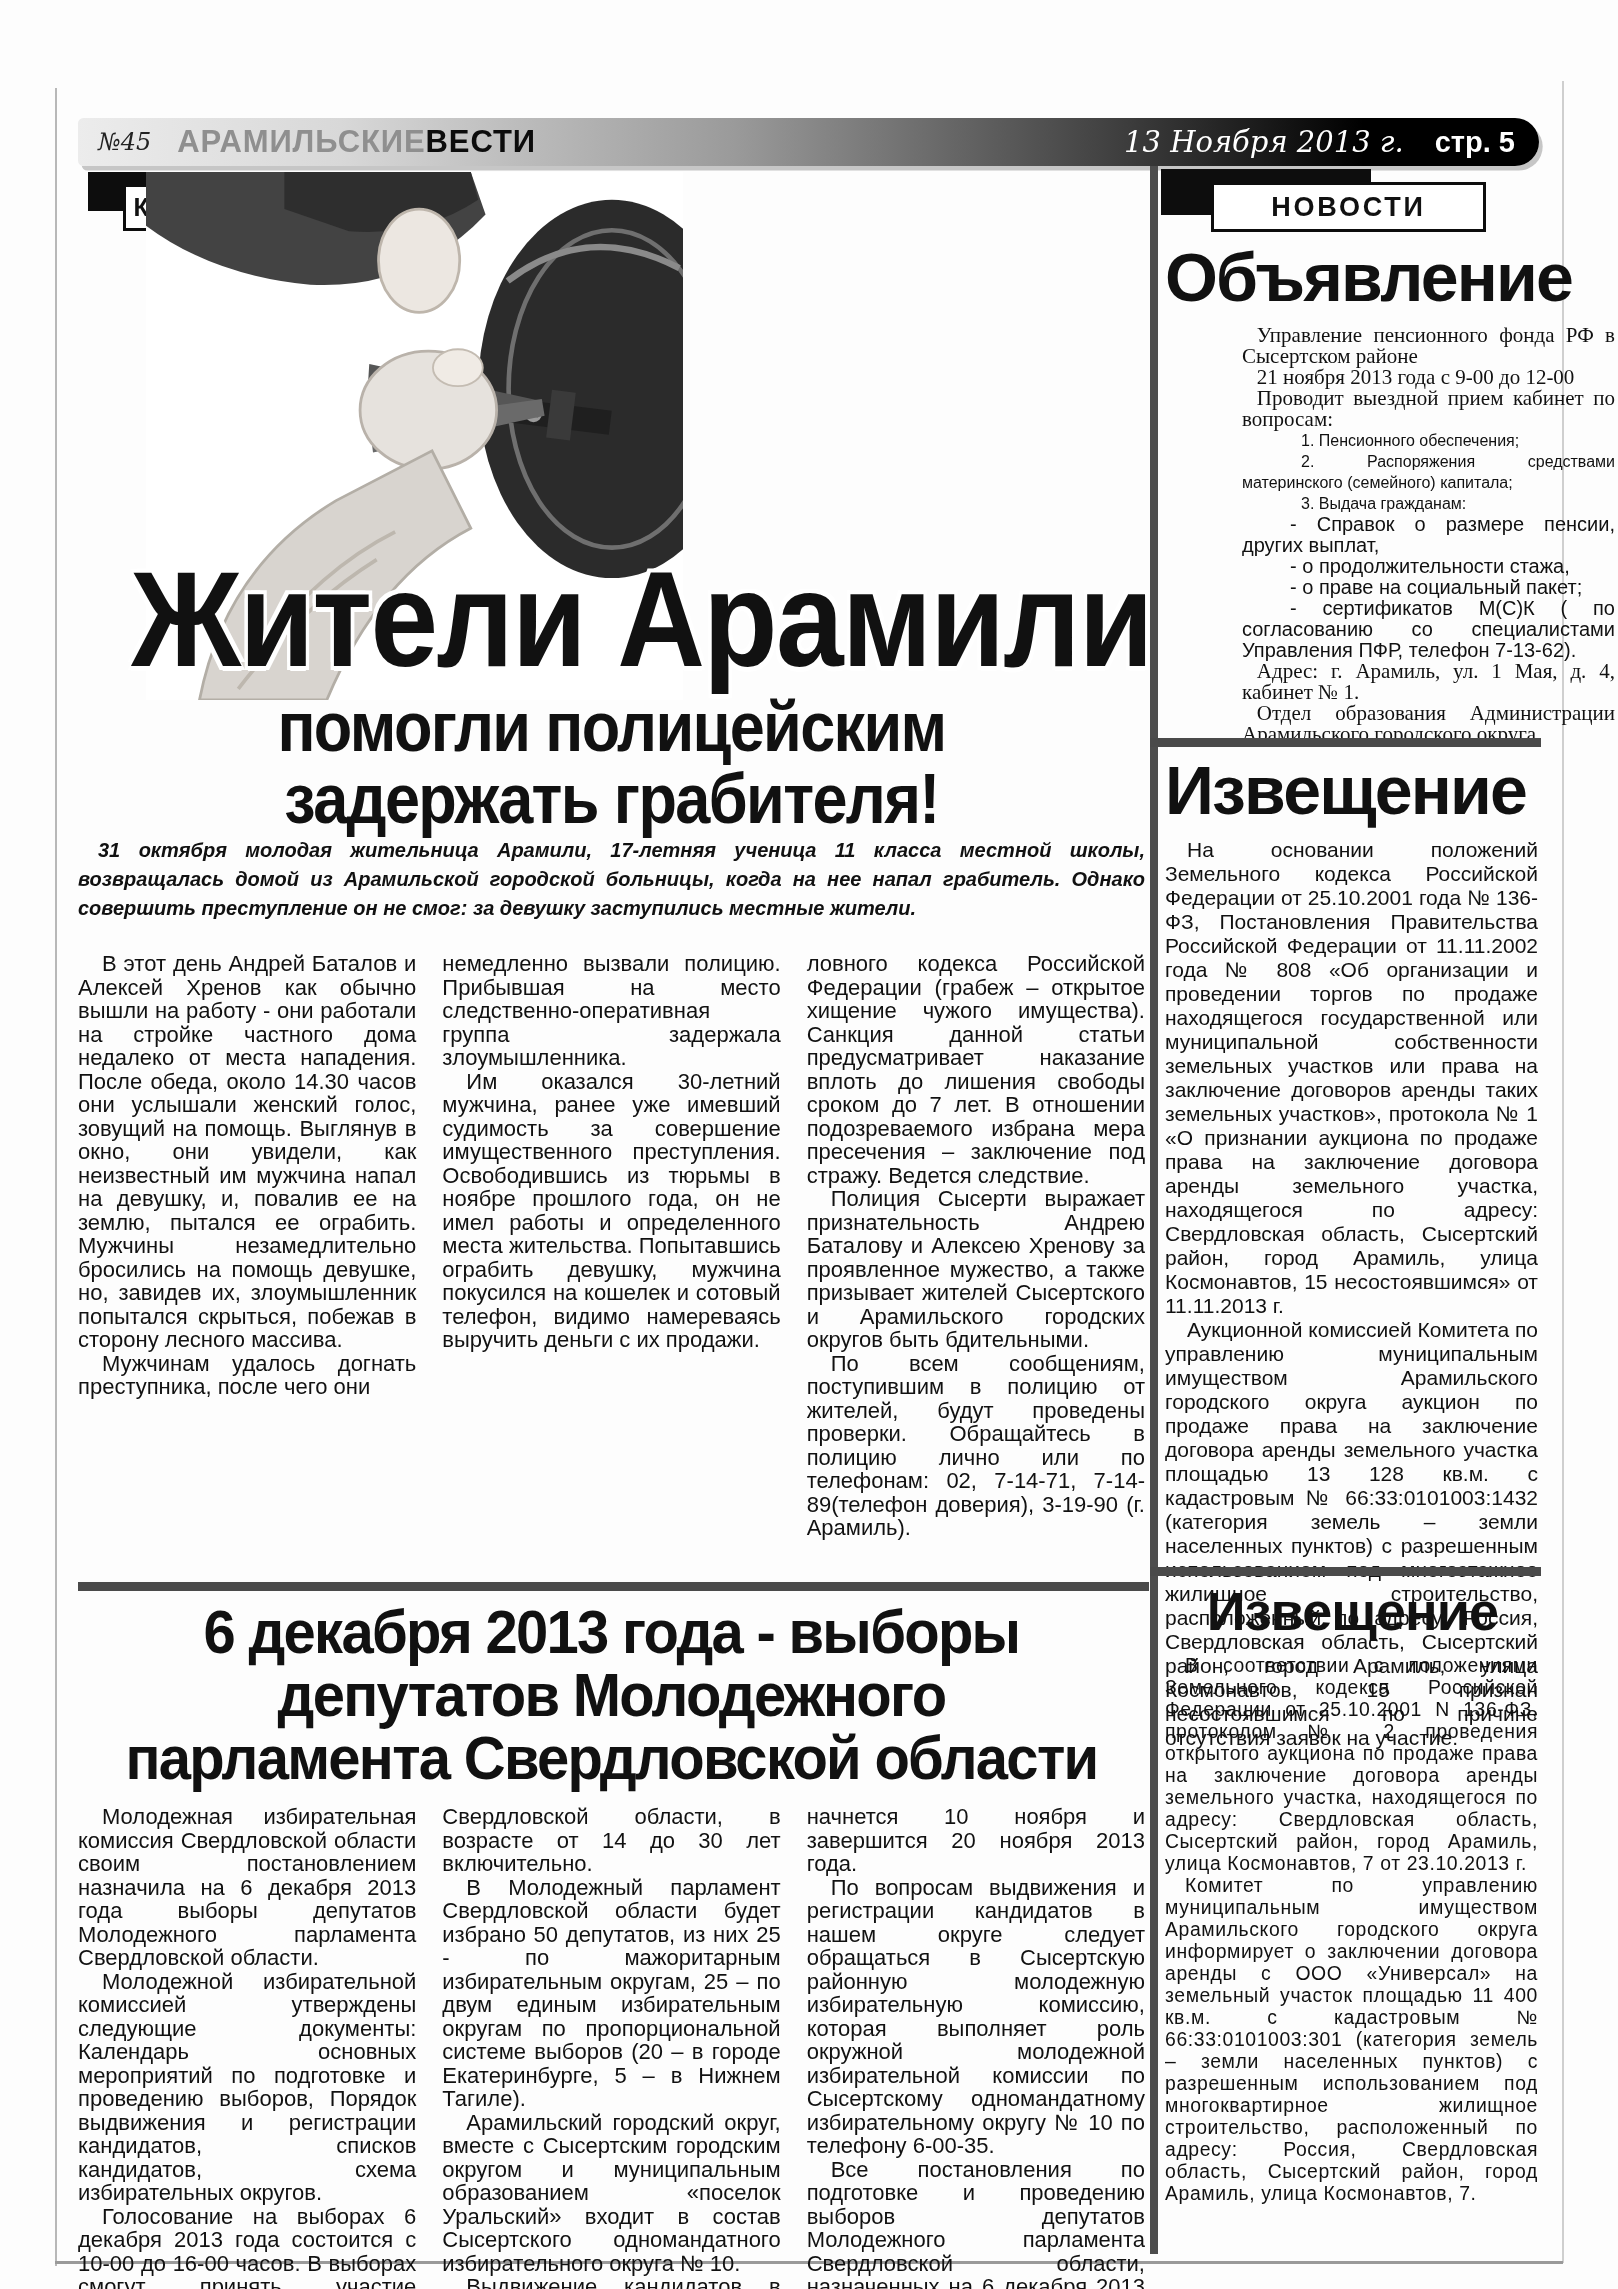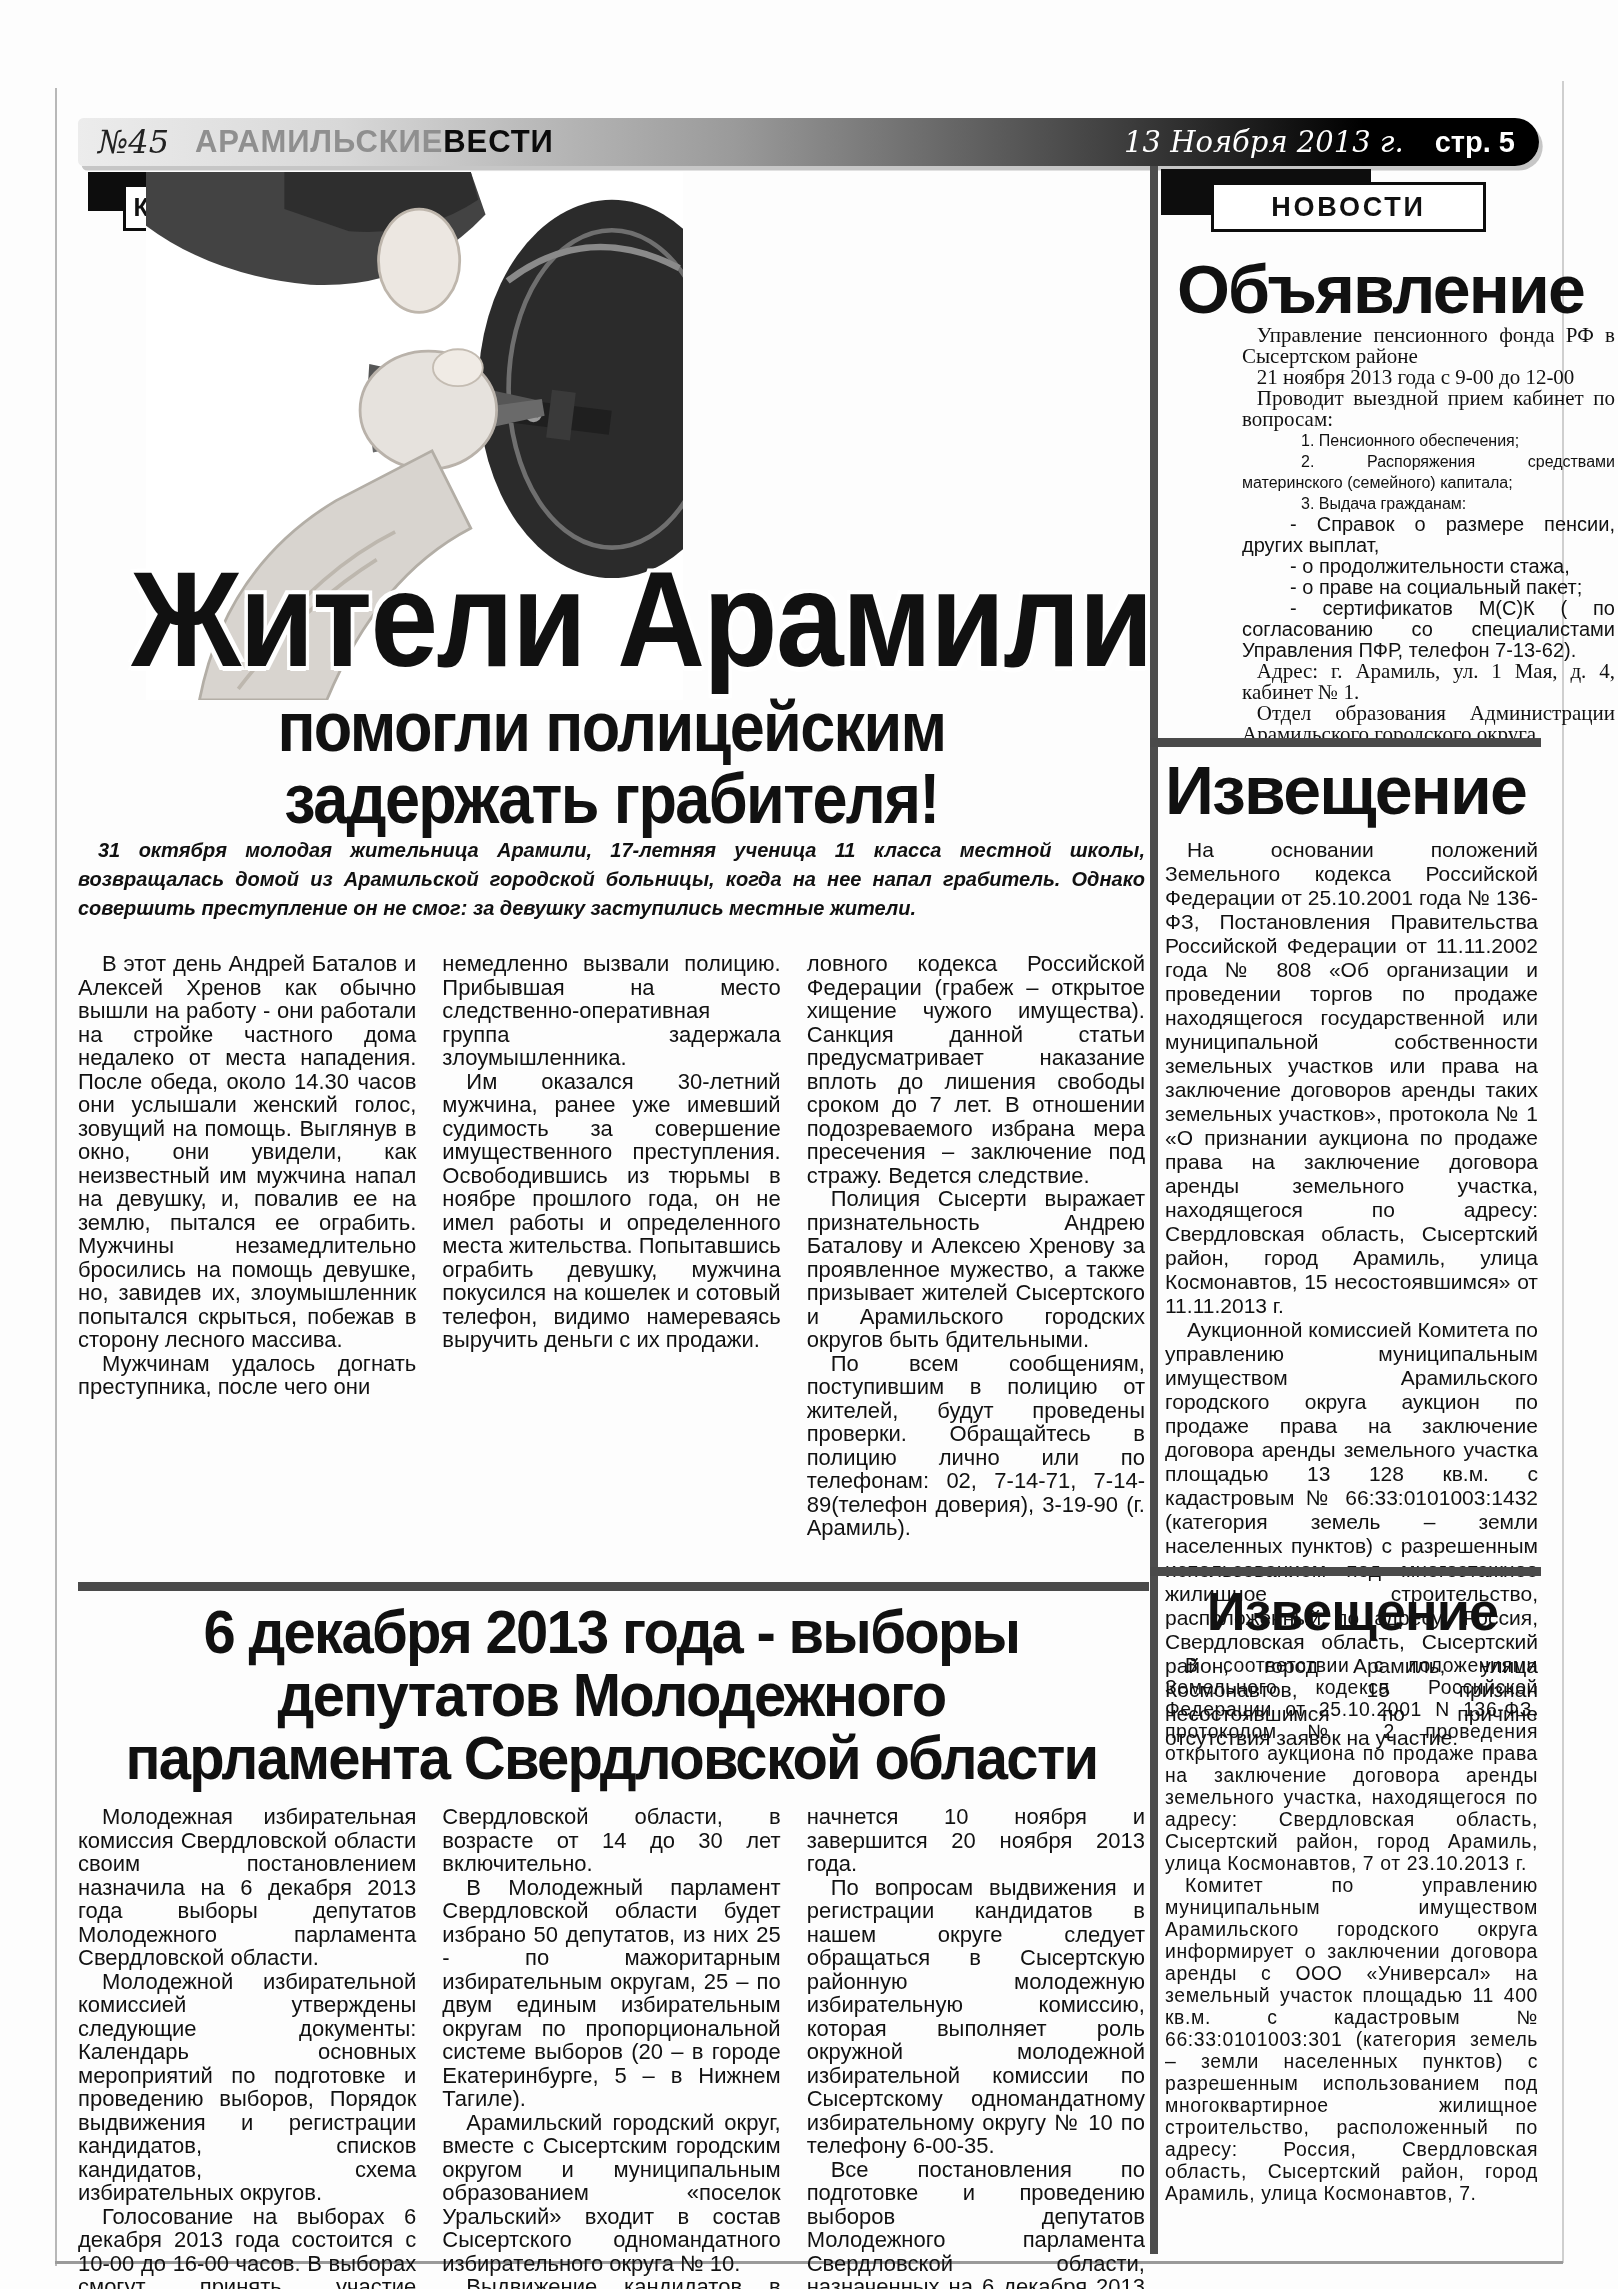--- a/index.html
+++ b/index.html
@@ -8,21 +8,21 @@
   .abs{position:absolute;}
   
   .edge-left{left:55px;top:88px;width:1.8px;height:2178px;background:#b8b8b8;}
   .edge-right{left:1562px;top:81px;width:1.8px;height:2182px;background:#cfcfcf;}
   .edge-bottom{left:55px;top:2261px;width:1508px;height:2.8px;background:#9a9a9a;}
 
   
   .masthead{left:78px;top:118px;width:1461px;height:48px;display:flex;align-items:center;
     background:linear-gradient(90deg,#ececec 0%,#d8d8d8 18%,#9a9a9a 45%,#3c3c3c 72%,#000 88%);
     border-radius:5.5px 24px 24px 5.5px;box-shadow:3.7px 4.6px 0 #c6c6c6;}
-  .issue{font-family:"DejaVu Serif",serif;font-style:italic;font-size:32px;color:#222;margin-left:20px;}
+  .issue{font-family:"DejaVu Serif",serif;font-style:italic;font-size:24px;color:#222;margin-left:20px;}
   .paper{margin-left:26px;font-size:31px;font-weight:bold;letter-spacing:0.9px;white-space:nowrap;}
   .paper-light{color:#8f8f8f;}
   .paper-bold{color:#0c0c0c;}
   .m-date{margin-left:auto;font-family:"DejaVu Serif",serif;font-style:italic;font-size:29px;color:#fff;white-space:nowrap;}
   .m-page{margin:0 24px 0 31px;font-weight:bold;font-size:29px;color:#fff;white-space:nowrap;}
 
   
   .label-shadow{background:#0d0d0d;}
   .label-box{background:#fff;border:3.7px solid #0d0d0d;display:flex;align-items:center;justify-content:center;
     font-weight:bold;}
@@ -61,21 +61,21 @@
     padding:10px 18.5px;z-index:2;}
   .summary-box p{margin:0;font-weight:bold;font-style:italic;font-size:24px;line-height:29.5px;text-align:justify;}
 
   .bar{background:#4a4a4a;}
   .bar-main{left:78px;top:1582px;width:1071px;height:9.2px;}
   .bar-side1{left:1150px;top:738px;width:391px;height:9.2px;}
   .bar-side2{left:1150px;top:1567px;width:391px;height:9.2px;}
   .side-rail{left:1150px;top:166px;width:8.3px;height:2088px;background:#4d4d4d;}
 
   
-  .ann-title{left:1165px;top:238px;width:375px;margin:12px;font-size:68px;font-weight:bold;letter-spacing:-1.8px;}
+  .ann-title{left:1165px;top:238px;width:375px;margin:0;font-size:68px;font-weight:bold;letter-spacing:-1.8px;}
   .ann-body{left:1231px;top:325px;width:373px;margin-left:11px;}
   .ann-body p{margin:0;text-align:justify;}
   .ann-serif{font-family:"Liberation Serif",serif;font-size:21px;line-height:21px;text-indent:14.8px;}
   .ann-item{font-size:16px;line-height:21px;text-indent:59px;}
   .ann-dash{font-size:20px;line-height:21px;text-indent:48px;}
   .not-title1{left:1165px;top:751px;width:375px;margin:0;font-size:68px;font-weight:bold;letter-spacing:-1.8px;}
   .not-body1{left:1165px;top:838px;width:373px;}
   .not-body1 p{margin:0;font-size:21px;line-height:24px;text-align:justify;text-indent:22px;}
   .not-title2{left:1165px;top:1580px;width:375px;margin:0;font-size:54px;font-weight:bold;
     letter-spacing:-0.9px;text-align:center;}

